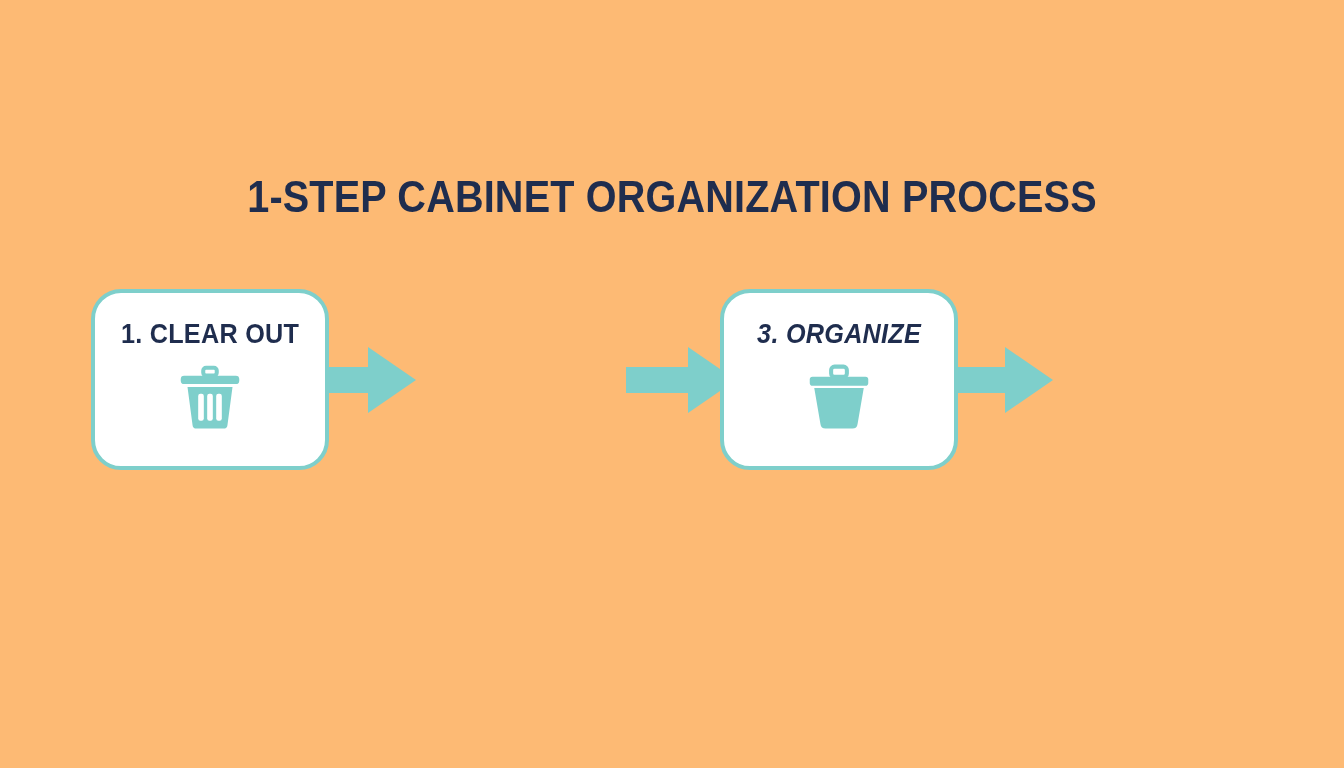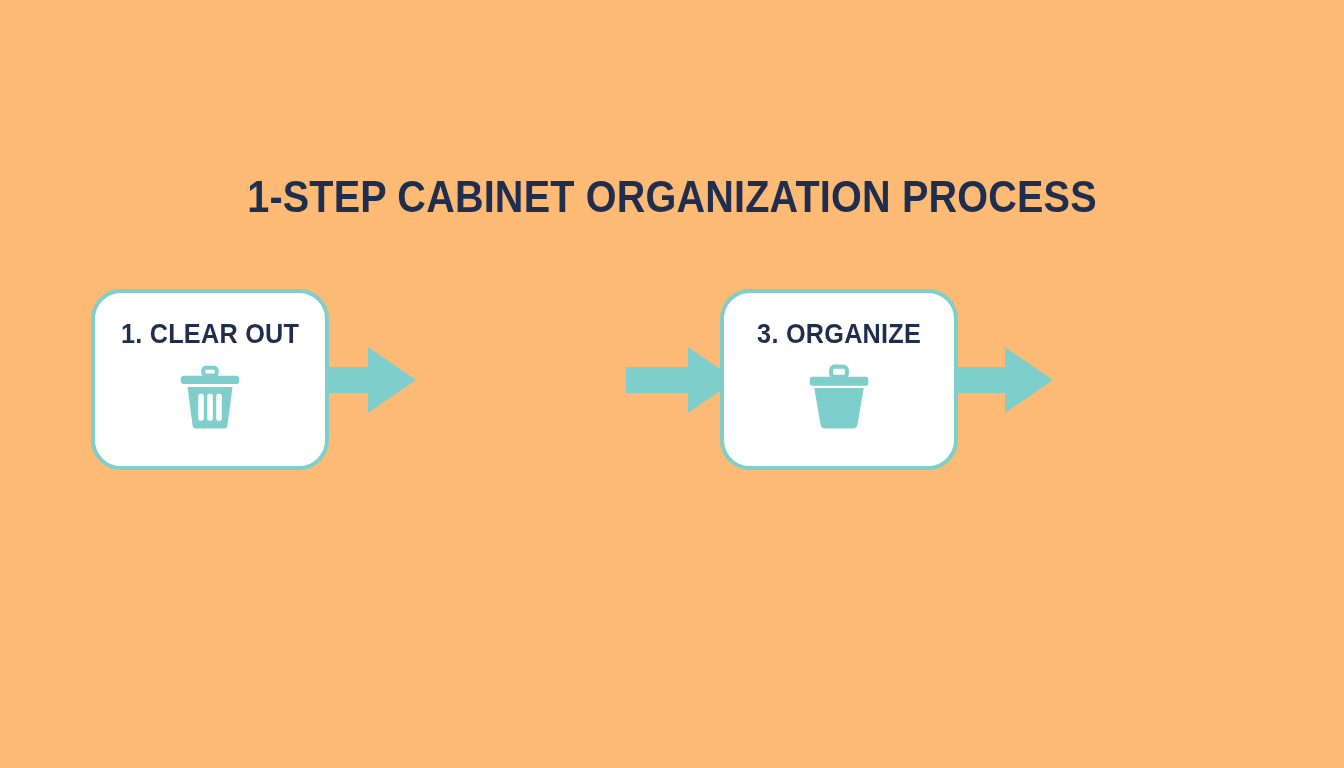--- a/index.html
+++ b/index.html
@@ -59,21 +59,21 @@
     border: 4px solid #7ecfcb;
     border-radius: 30px;
     background: #ffffff;
     z-index: 3;
     display: flex;
     flex-direction: column;
     align-items: center;
   }
   .step-card[data-index="0"] { left: 0px; margin-left: 11px; }
   .step-card[data-index="1"] { left: 320px; }
-  .step-card[data-index="2"] { left: 640px; }
+  .step-card[data-index="2"] { left: 640px; font-style: italic; }
   .step-card[data-index="3"] { left: 957px; }
 
   .step-label {
     margin-top: 26px;
     color: #1f2d4e;
     font-family: "Liberation Sans Narrow", "Liberation Sans", sans-serif;
     font-size: 28px;
     line-height: 30px;
     font-weight: bold;
     letter-spacing: 0.3px;

